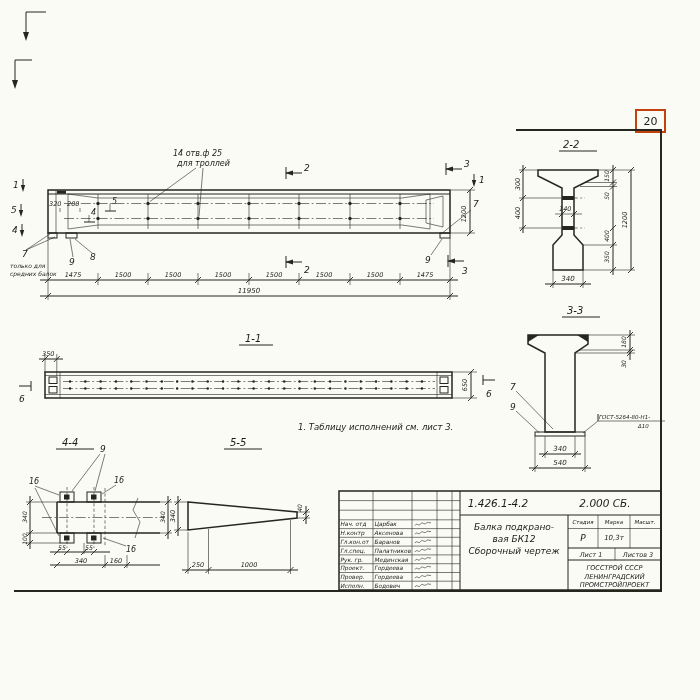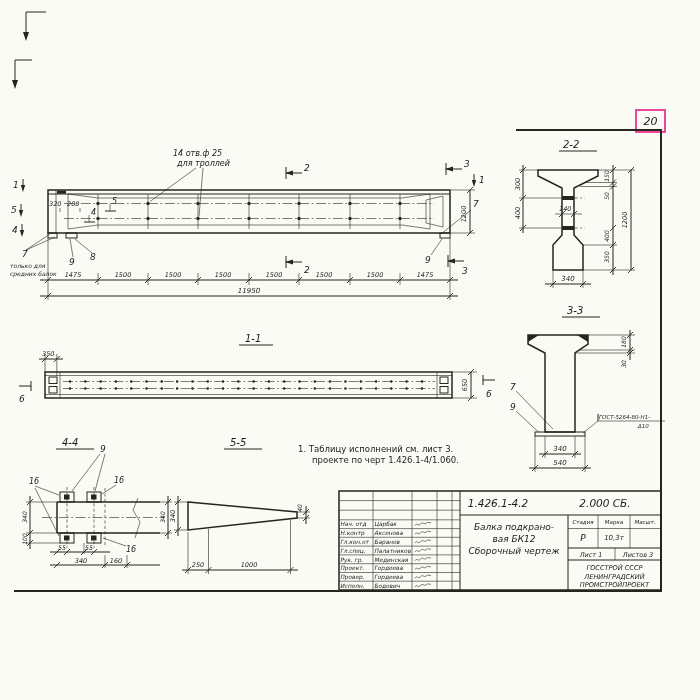--- a/index.html
+++ b/index.html
@@ -12,23 +12,23 @@
   .dsh{stroke-width:.6;stroke-dasharray:3.2 2.2}
   .tk{stroke-width:.9}
   .dots{stroke-width:2.4;stroke-dasharray:.1 15.2;stroke-linecap:round}
   .f{fill:#26261f;stroke:none}
   svg text{fill:#1b1b18;stroke:none;font-style:italic;font-family:"DejaVu Sans",sans-serif}
   .t10{font-size:10px}.t9{font-size:9px}.t8{font-size:8px}.t7{font-size:7px}
   .t65{font-size:6.5px}.t62{font-size:6.2px}.t6{font-size:6px}.t55{font-size:5.5px}.t58{font-size:5.8px}
   .t105{font-size:10.5px}.t66{font-size:6.6px}
   .mid{text-anchor:middle}
   .hline,.vline{position:absolute;background:#26261f}
-  .box20{position:absolute;left:635px;top:109px;width:27px;height:20px;border:2px solid #ec4899;
-         display:flex;align-items:center;justify-content:center;font-size:11px;font-style:italic}
-  .notes{position:absolute;left:298px;top:444px;width:250px;
+  .box20{position:absolute;left:635px;top:109px;width:27px;height:20px;border:2px solid #c2410c;
+         display:flex;align-items:center;justify-content:center;font-size:11px;}
+  .notes{position:absolute;left:298px;top:422px;width:250px;font-style:italic;
          font-size:8.5px;line-height:10.5px;white-space:nowrap}
   .notes .ind{padding-left:14px}
 </style>
 </head>
 <body>
 
 <div class="sheet">
 
   <svg style="left:4px;top:4px" width="70" height="95" viewBox="0 0 70 95">
     <polyline class="m" points="42,8 22,8 22,34"></polyline>
@@ -442,21 +442,20 @@
       <line class="tk" x1="35" y1="141" x2="41" y2="135"></line>
         <line class="tk" x1="55.5" y1="141" x2="61.5" y2="135"></line>
         <line class="tk" x1="137.5" y1="141" x2="143.5" y2="135"></line>
       <text class="t65 mid" x="48" y="135">250</text>
       <text class="t65 mid" x="99" y="135">1000</text>
     </g>
   </svg>
 
   <div class="notes">
     <div>1. Таблицу исполнений см. лист 3.</div>
-    <div class="ind">проекте по черт 1.426.1-4/1.060.</div>
   </div>
 
   <svg style="left:338px;top:490px" width="324" height="101" viewBox="0 0 324 101">
     <rect class="o" x="1" y="1" width="322" height="99"></rect>
     <g>
       <line class="t" x1="35" y1="1" x2="35" y2="100"></line>
         <line class="t" x1="74" y1="1" x2="74" y2="100"></line>
       <line class="t" x1="99" y1="1" x2="99" y2="100"></line>
         <line class="t" x1="114" y1="1" x2="114" y2="100"></line>
       <line class="m" x1="122" y1="1" x2="122" y2="100"></line>

